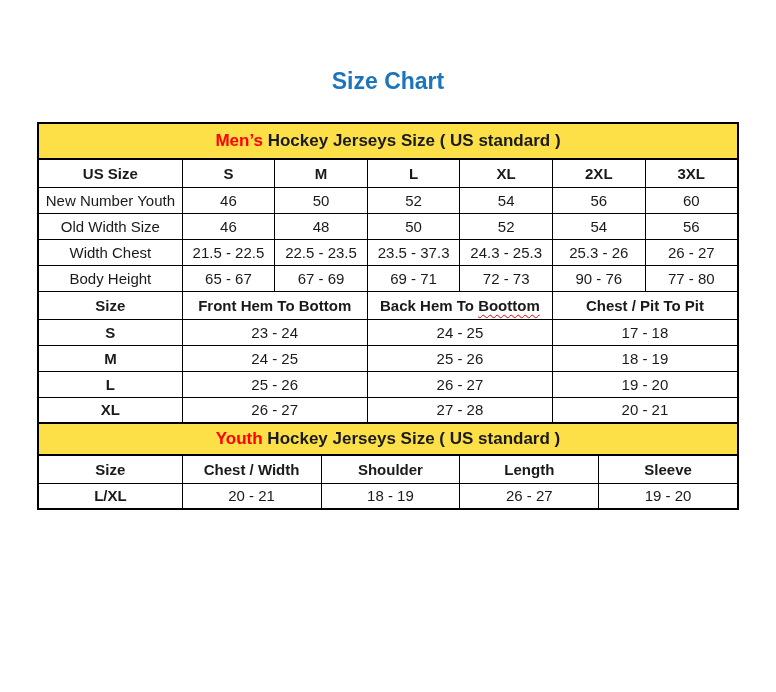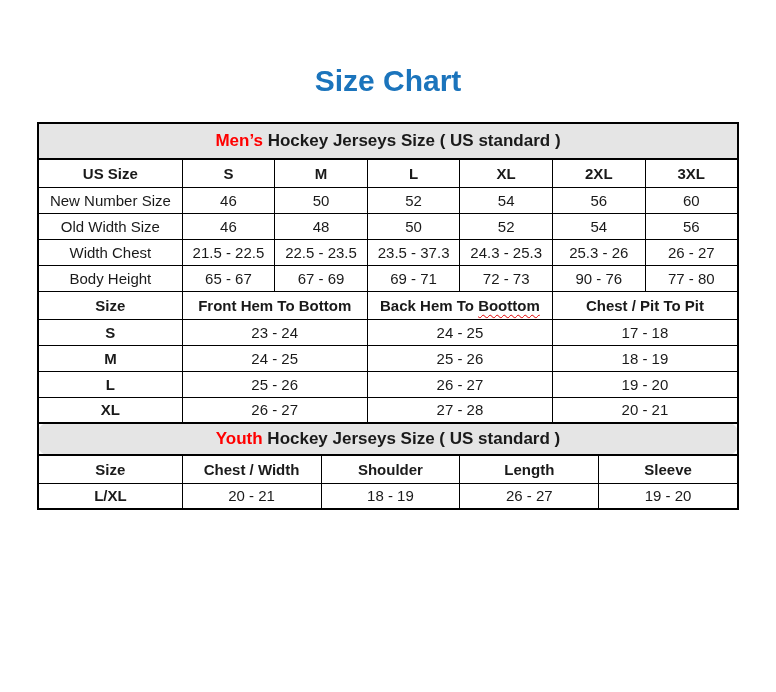--- a/index.html
+++ b/index.html
@@ -6,21 +6,21 @@
   html, body {
     margin: 0; padding: 0;
     width: 776px; height: 692px;
     background: #ffffff;
     font-family: "Liberation Sans", "DejaVu Sans", sans-serif;
     overflow: hidden;
   }
   .page-title {
     margin: 62px 0 0 0;
     text-align: center;
-    font-size: 30px;
+    font-size: 23px;
     line-height: 38px;
     font-weight: bold;
     color: #1b74bc;
     letter-spacing: 0px;
   }
   table.size-chart {
     width: 700px;
     margin: 22px auto 0 auto;
     border-collapse: collapse;
     table-layout: fixed;
@@ -36,28 +36,28 @@
     height: 26px;
     overflow: hidden;
     white-space: nowrap;
   }
   table.size-chart th {
     font-weight: bold;
     height: 28px;
     font-size: 15px;
   }
   tr.band td {
-    background: #e5e5e5;
+    background: #fde047;
     border: 2.6px solid #000000;
     font-weight: bold;
     font-size: 17px;
     height: 36px;
   }
   tr.band td .hl { color: #ff0000; }
-  tr.band.band-youth td { height: 32px; border-radius: 10px; }
+  tr.band.band-youth td { height: 32px; }
   td.row-label { font-weight: normal; }
   td.row-label-bold { font-weight: bold; }
   .squiggle {
     text-decoration-line: underline;
     text-decoration-style: wavy;
     text-decoration-color: #e00000;
     text-decoration-thickness: 1px;
     text-underline-offset: 3px;
   }
 </style>
@@ -90,21 +90,21 @@
   <tr class="head">
     <th>US Size</th>
     <th colspan="2">S</th>
     <th colspan="2">M</th>
     <th colspan="2">L</th>
     <th colspan="2">XL</th>
     <th colspan="2">2XL</th>
     <th colspan="2">3XL</th>
   </tr>
   <tr>
-    <td class="row-label">New Number Size</td>
+    <td class="row-label">New Number Youth</td>
     <td colspan="2">46</td>
     <td colspan="2">50</td>
     <td colspan="2">52</td>
     <td colspan="2">54</td>
     <td colspan="2">56</td>
     <td colspan="2">60</td>
   </tr>
   <tr>
     <td class="row-label">Old Width Size</td>
     <td colspan="2">46</td>

